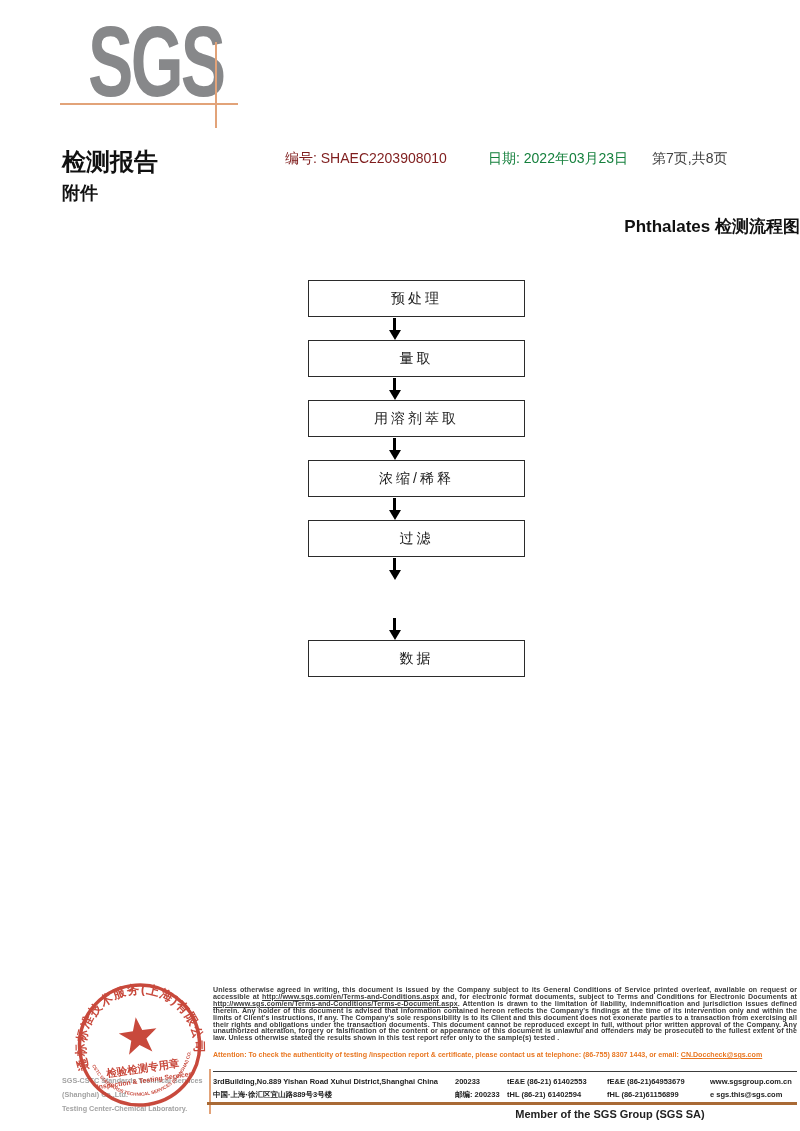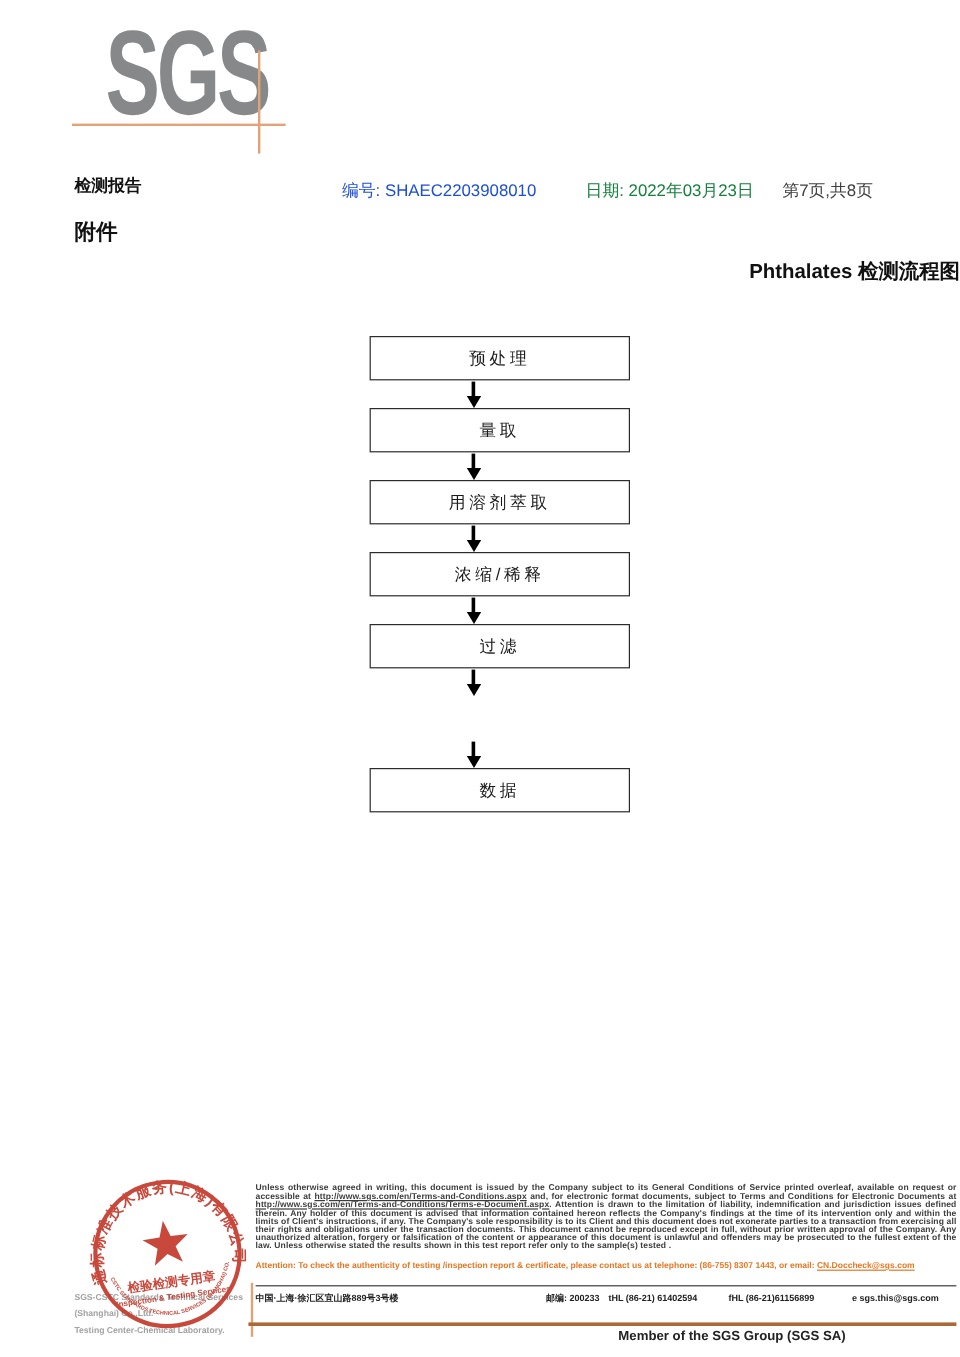--- a/index.html
+++ b/index.html
@@ -11,22 +11,22 @@
   }
   
   .logo-text {
     position:absolute; left:88px; top:20px;
     font-size:100px; line-height:0.82; font-weight:bold; color:#87888a;
     letter-spacing:-4px; transform:scaleX(0.68); transform-origin:0 0;
   }
   .logo-hline { position:absolute; left:60px; top:103px; width:178px; height:2px; background:#e2a379; }
   .logo-vline { position:absolute; left:215px; top:42px; width:2px; height:86px; background:#e2a379; }
   
-  .report-title { position:absolute; left:62px; top:146px; font-size:14px; font-weight:bold; color:#111; }
-  .hdr-no   { position:absolute; left:285px; top:150px; font-size:14px; color:#1d4ed8; }
+  .report-title { position:absolute; left:62px; top:146px; font-size:24px; font-weight:bold; color:#111; }
+  .hdr-no   { position:absolute; left:285px; top:150px; font-size:14px; color:#7f1d1d; }
   .hdr-date { position:absolute; left:488px; top:150px; font-size:14px; color:#15803d; }
   .hdr-page { position:absolute; left:652px; top:150px; font-size:14px; color:#404040; }
   .attachment { position:absolute; left:62px; top:181px; font-size:18px; font-weight:bold; color:#111; }
   
   .flow-title { position:absolute; left:0; right:0; top:215px; text-align:right; font-size:17px; font-weight:bold; color:#111; }
   
   .flowchart { position:absolute; left:286px; top:280px; width:217px; height:400px; }
   .flow-box {
     position:absolute; left:0; width:217px; height:37px;
     border:1.5px solid #2b2b2b; background:#fff;
@@ -147,20 +147,27 @@
     <text x="75" y="99" text-anchor="middle" font-size="10.5" font-weight="bold" fill="#c43a2c">检验检测专用章</text>
     <text x="75" y="110" text-anchor="middle" font-size="6.8" font-weight="bold" fill="#c43a2c">Inspection &amp; Testing Services</text>
   </svg>
 
   <div class="legal"><span>Unless otherwise agreed in writing, this document is issued by the Company subject to its General Conditions of Service printed overleaf, available on request or accessible at </span><span class="url">http://www.sgs.com/en/Terms-and-Conditions.aspx</span><span> and, for electronic format documents, subject to Terms and Conditions for Electronic Documents at </span><span class="url">http://www.sgs.com/en/Terms-and-Conditions/Terms-e-Document.aspx</span><span>. Attention is drawn to the limitation of liability, indemnification and jurisdiction issues defined therein. Any holder of this document is advised that information contained hereon reflects the Company's findings at the time of its intervention only and within the limits of Client's instructions, if any. The Company's sole responsibility is to its Client and this document does not exonerate parties to a transaction from exercising all their rights and obligations under the transaction documents. This document cannot be reproduced except in full, without prior written approval of the Company. Any unauthorized alteration, forgery or falsification of the content or appearance of this document is unlawful and offenders may be prosecuted to the fullest extent of the law. Unless otherwise stated the results shown in this test report refer only to the sample(s) tested .</span></div>
 
   <div class="attention"><span>Attention: To check the authenticity of testing /inspection report &amp; certificate, please contact us at telephone: (86-755) 8307 1443, or email: </span><span class="url">CN.Doccheck@sgs.com</span></div>
 
   <div class="addr-block">
     <div class="addr-row">
+      <span class="addr-c1">3rdBuilding,No.889 Yishan Road Xuhui District,Shanghai China</span>
+      <span class="addr-c2">200233</span>
+      <span class="addr-c3">tE&amp;E (86-21) 61402553</span>
+      <span class="addr-c4">fE&amp;E (86-21)64953679</span>
+      <span class="addr-c5">www.sgsgroup.com.cn</span>
+    </div>
+    <div class="addr-row">
       <span class="addr-c1">中国·上海·徐汇区宜山路889号3号楼</span>
       <span class="addr-c2">邮编: 200233</span>
       <span class="addr-c3">tHL (86-21) 61402594</span>
       <span class="addr-c4">fHL (86-21)61156899</span>
       <span class="addr-c5">e sgs.this@sgs.com</span>
     </div>
   </div>
 
   <div class="vline-orange"></div>
   <div class="hline-brown"></div>

